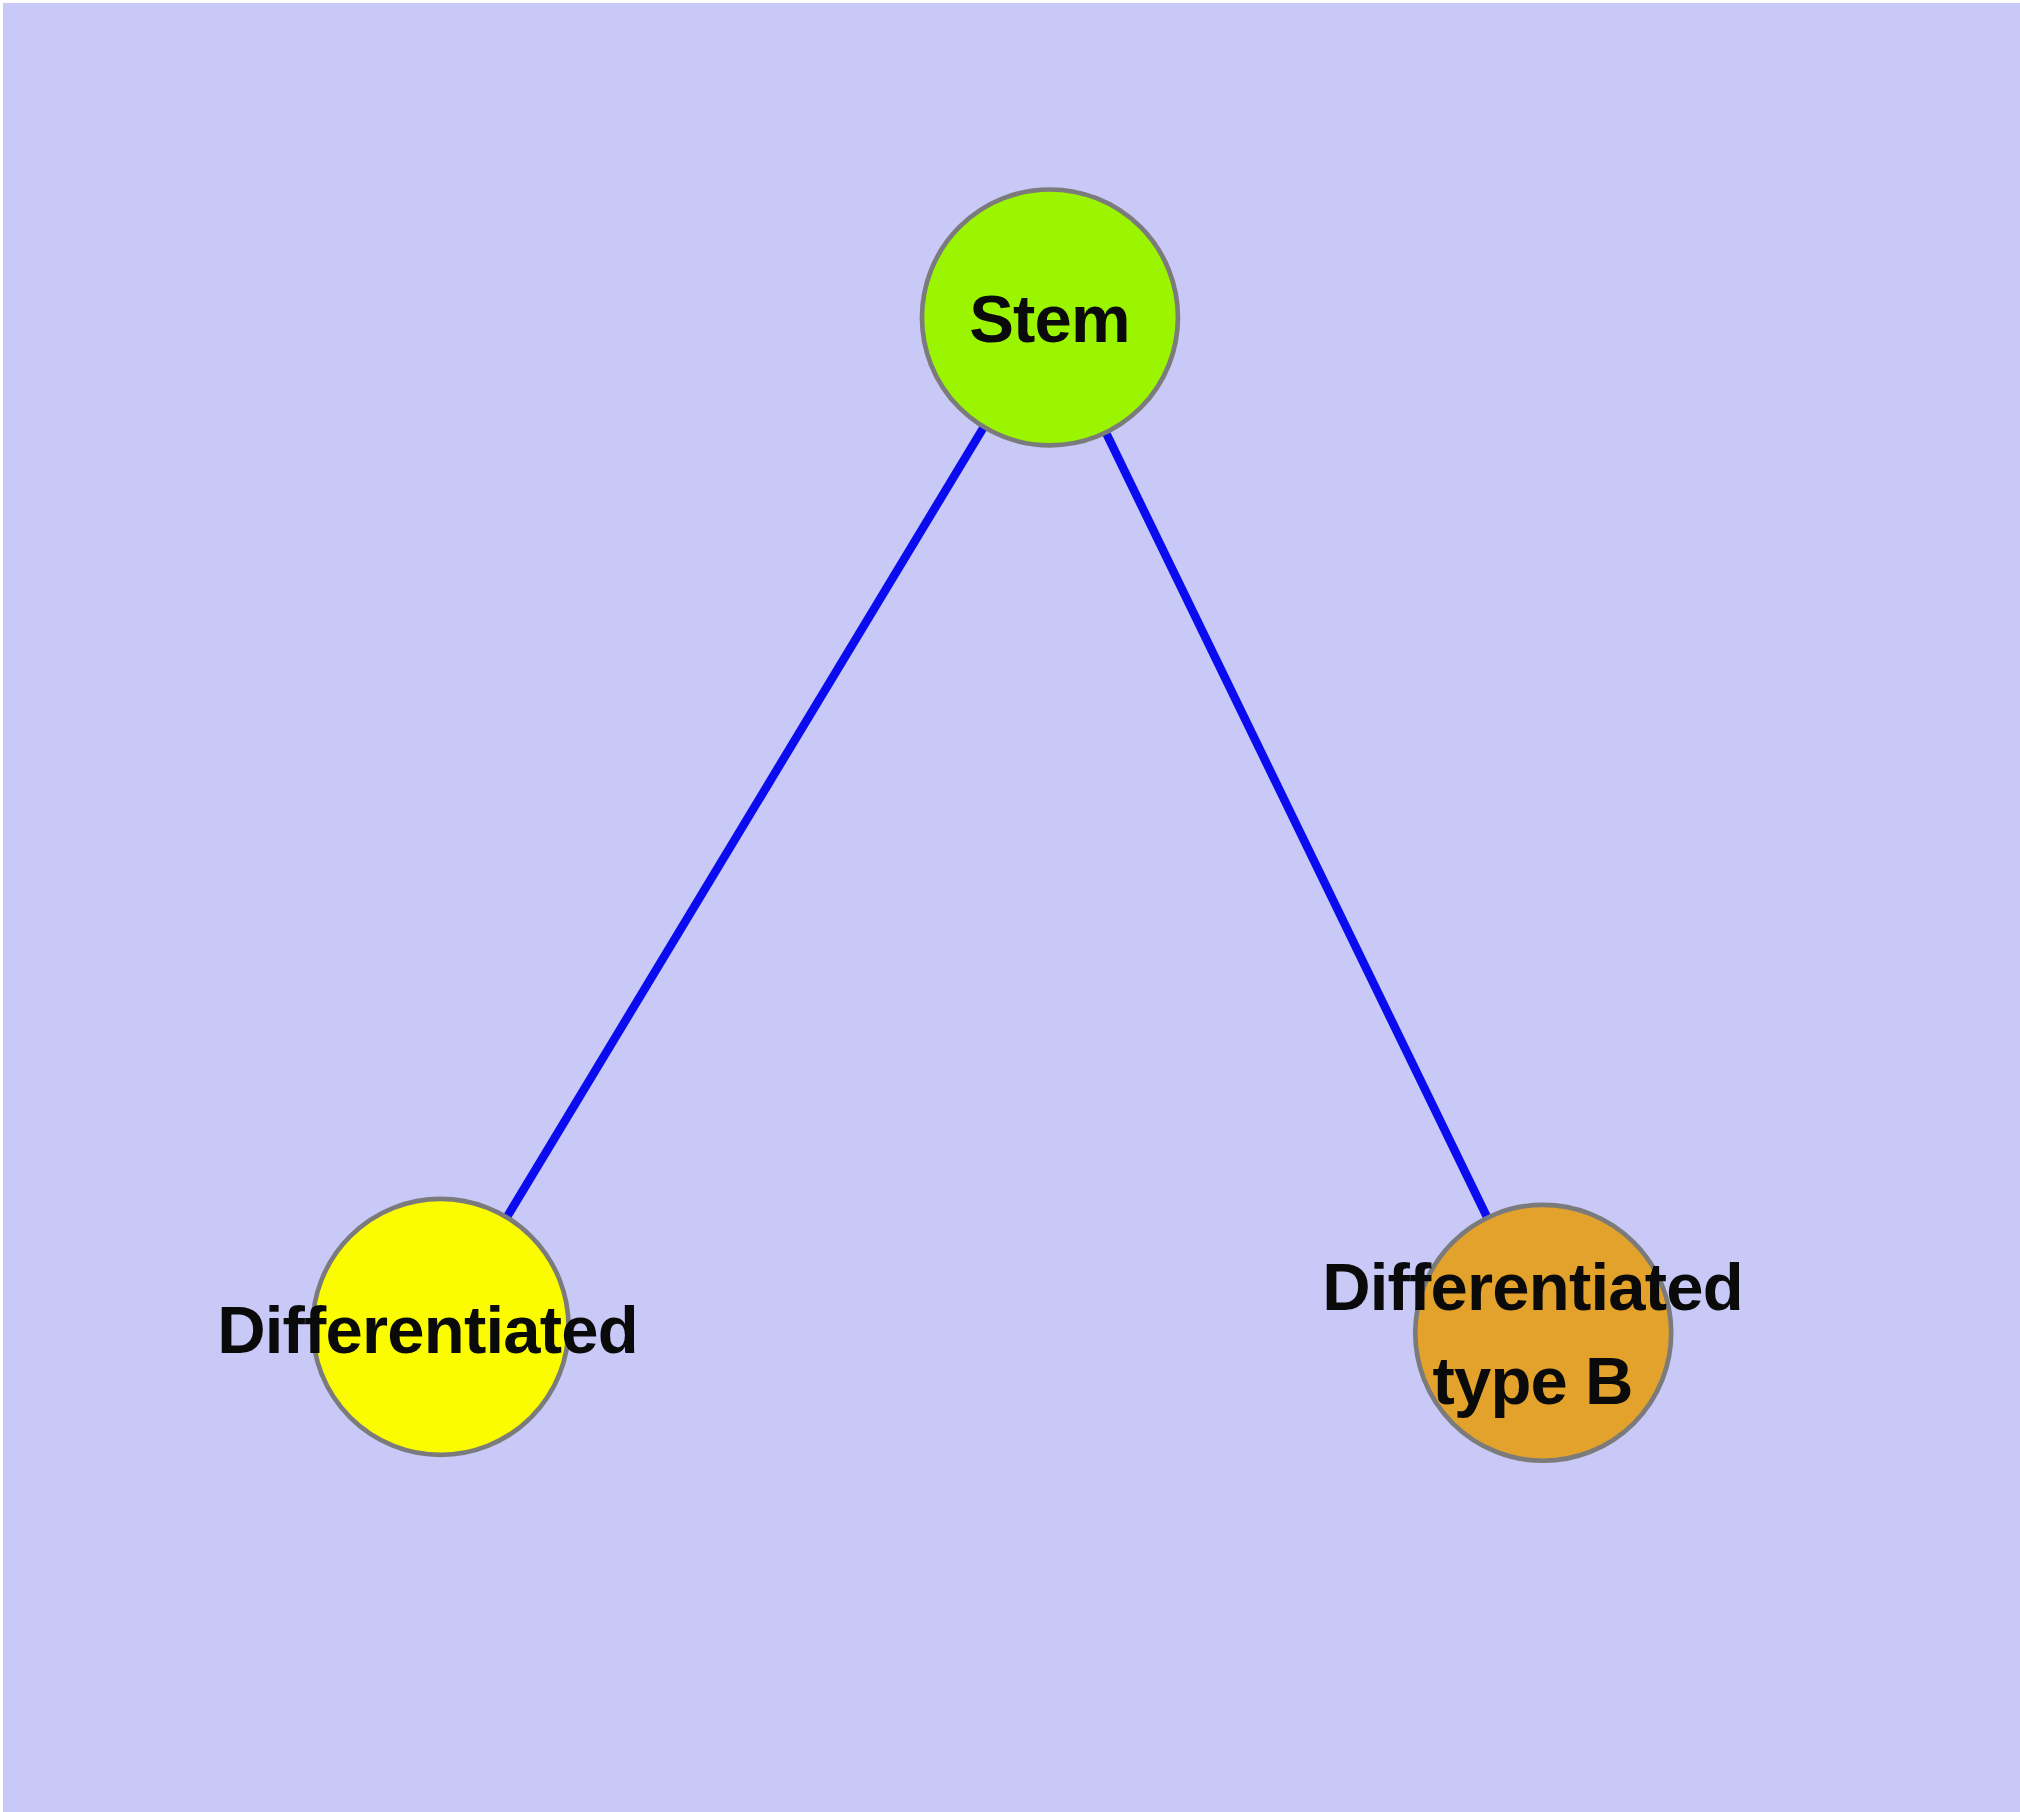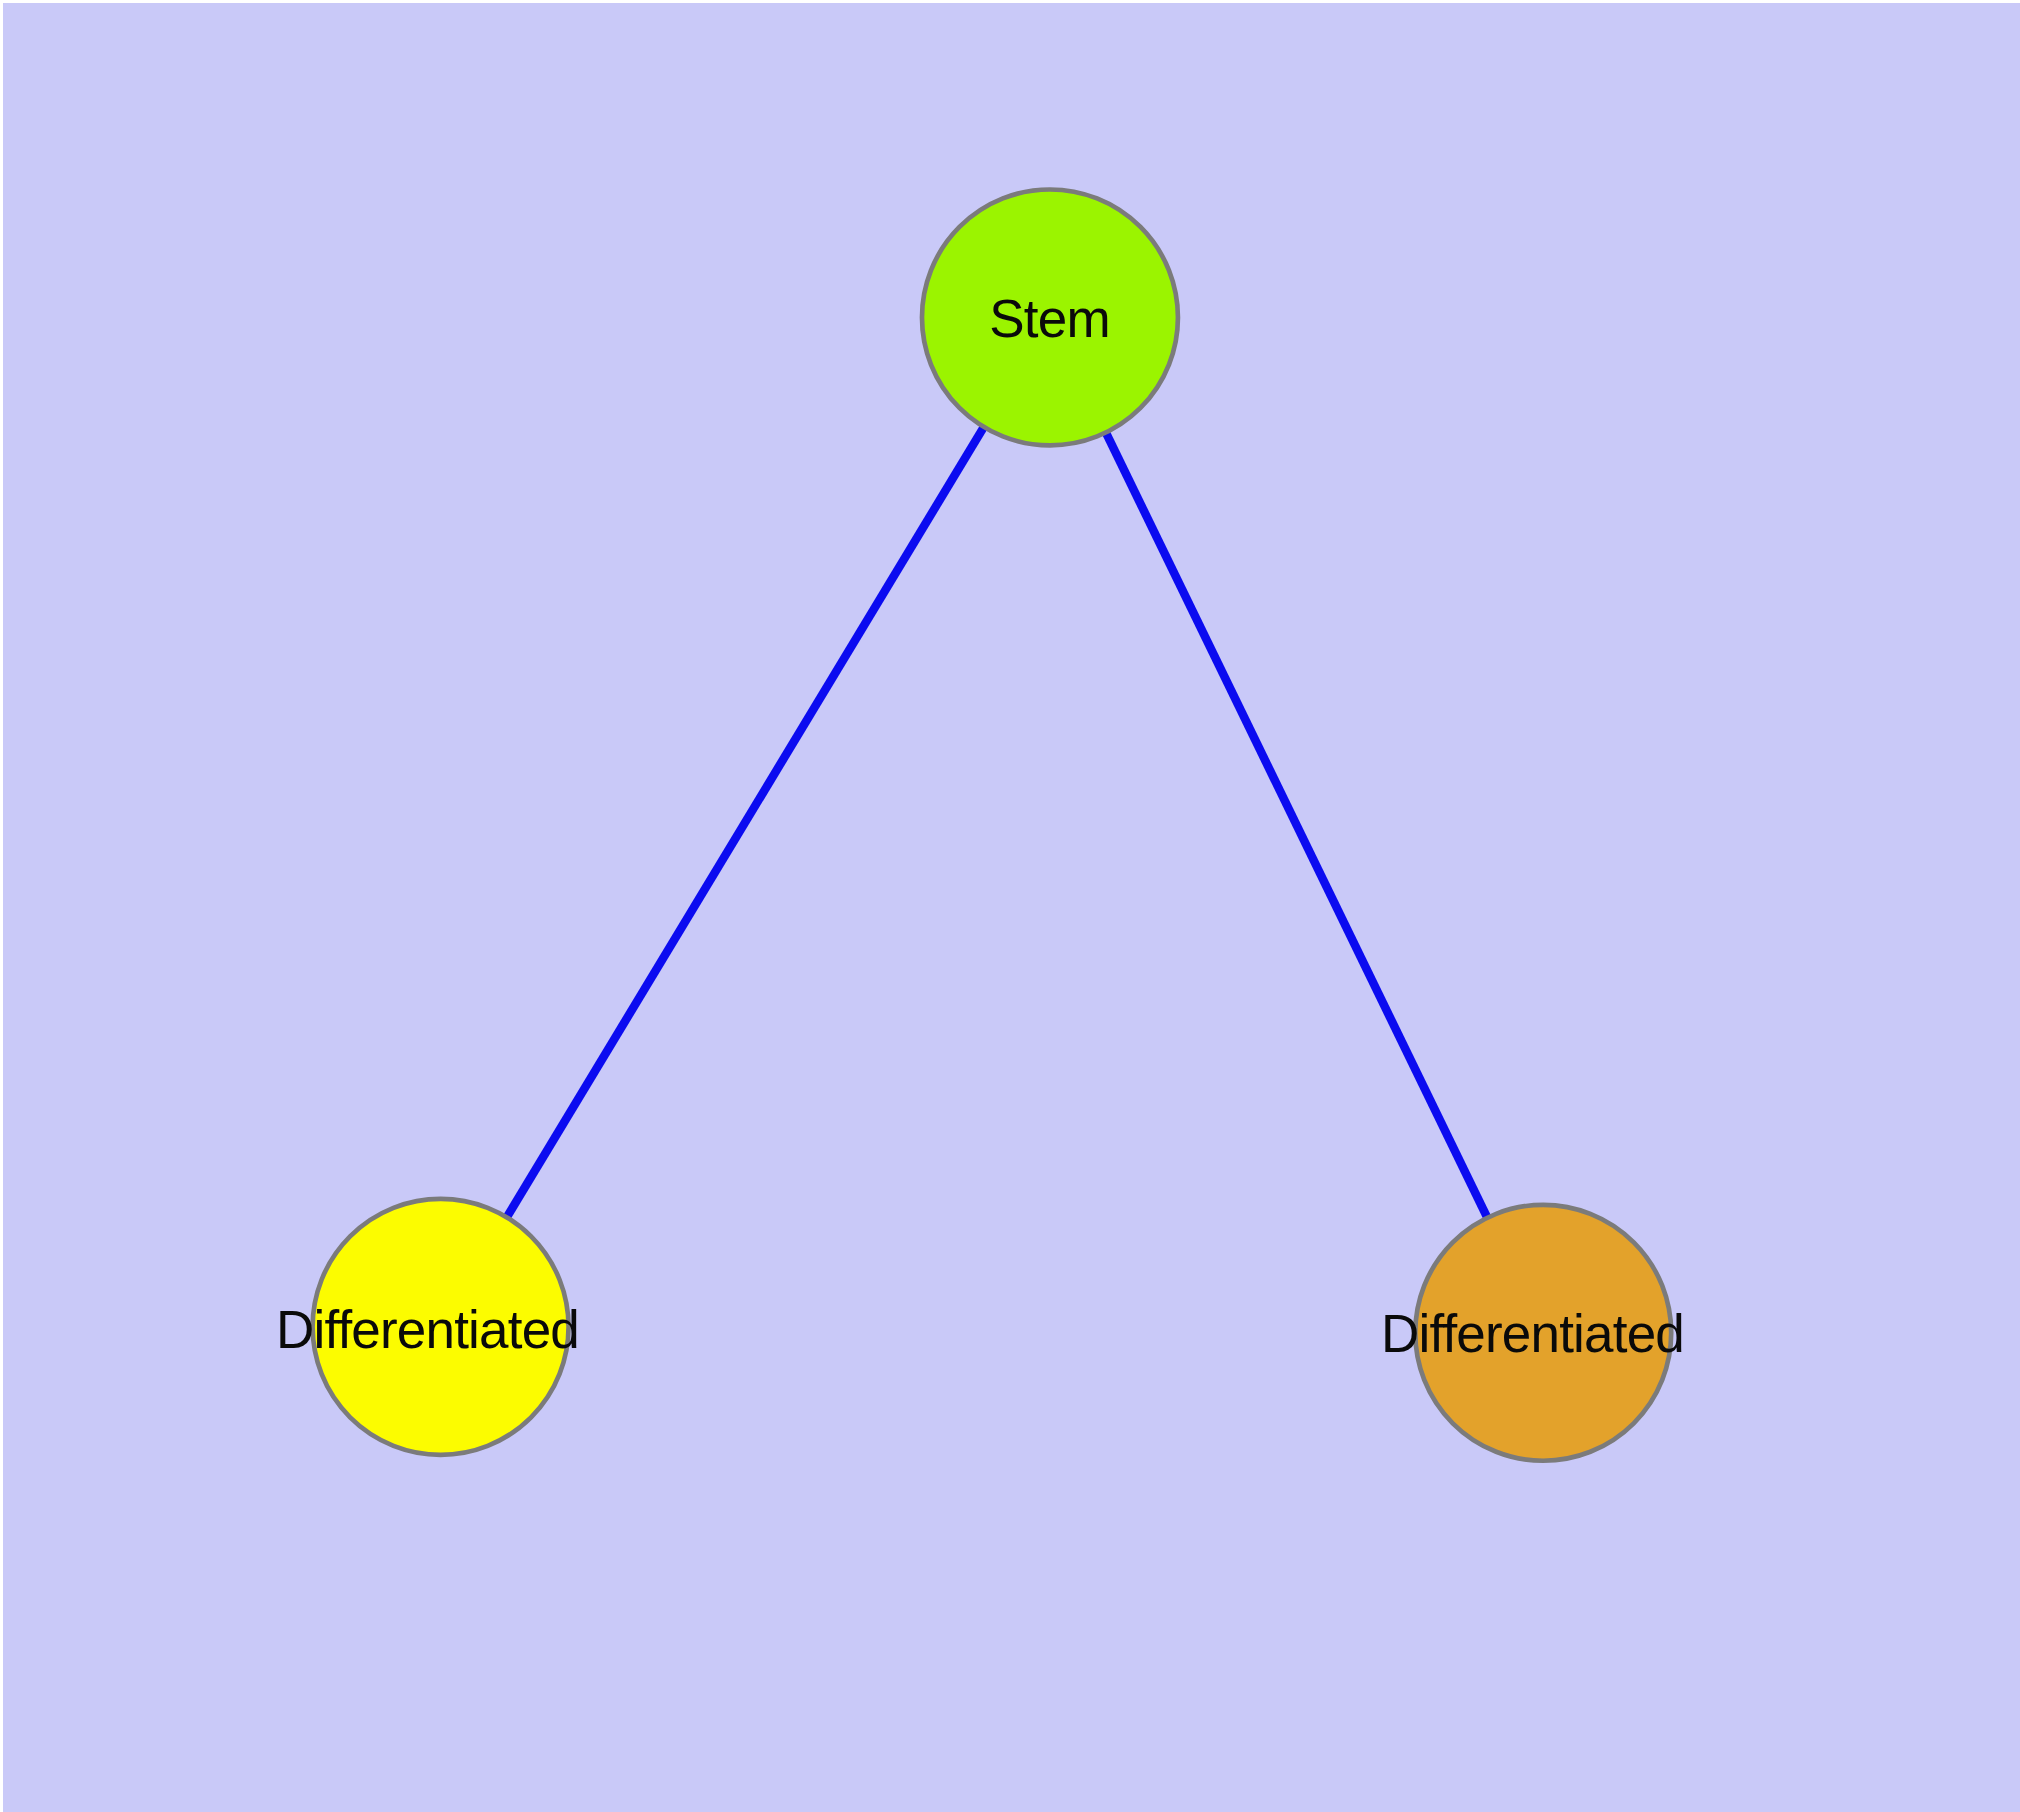--- a/index.html
+++ b/index.html
@@ -38,22 +38,22 @@
     fill: none;
   }
   .node-circle {
     stroke: var(--node-border, #7b7b7b);
     stroke-width: 5.5;
   }
   .node-label {
     position: absolute;
     transform: translate(-50%, -50%);
     color: var(--label, #0a0a0a);
-    font-weight: normal;
-    font-size: 53px;
+    font-weight: bold;
+    font-size: 67px;
     line-height: 94px;
     text-align: center;
     white-space: nowrap;
     letter-spacing: -0.8px;
   }
   .node-label span { display: block; }
 </style>
 </head>
 <body>
 
@@ -71,17 +71,18 @@
     </svg>
 
     <div class="node-label" style="left:1047px; top:316px;">Stem</div>
 
     <div class="node-label" style="left:425px; top:1327px;">
       <span>Differentiated</span>
     </div>
 
     <div class="node-label" style="left:1530px; top:1331px;">
       <span>Differentiated</span>
+      <span>type B</span>
     </div>
 
   </div>
 </div>
 
 
 </body></html>

